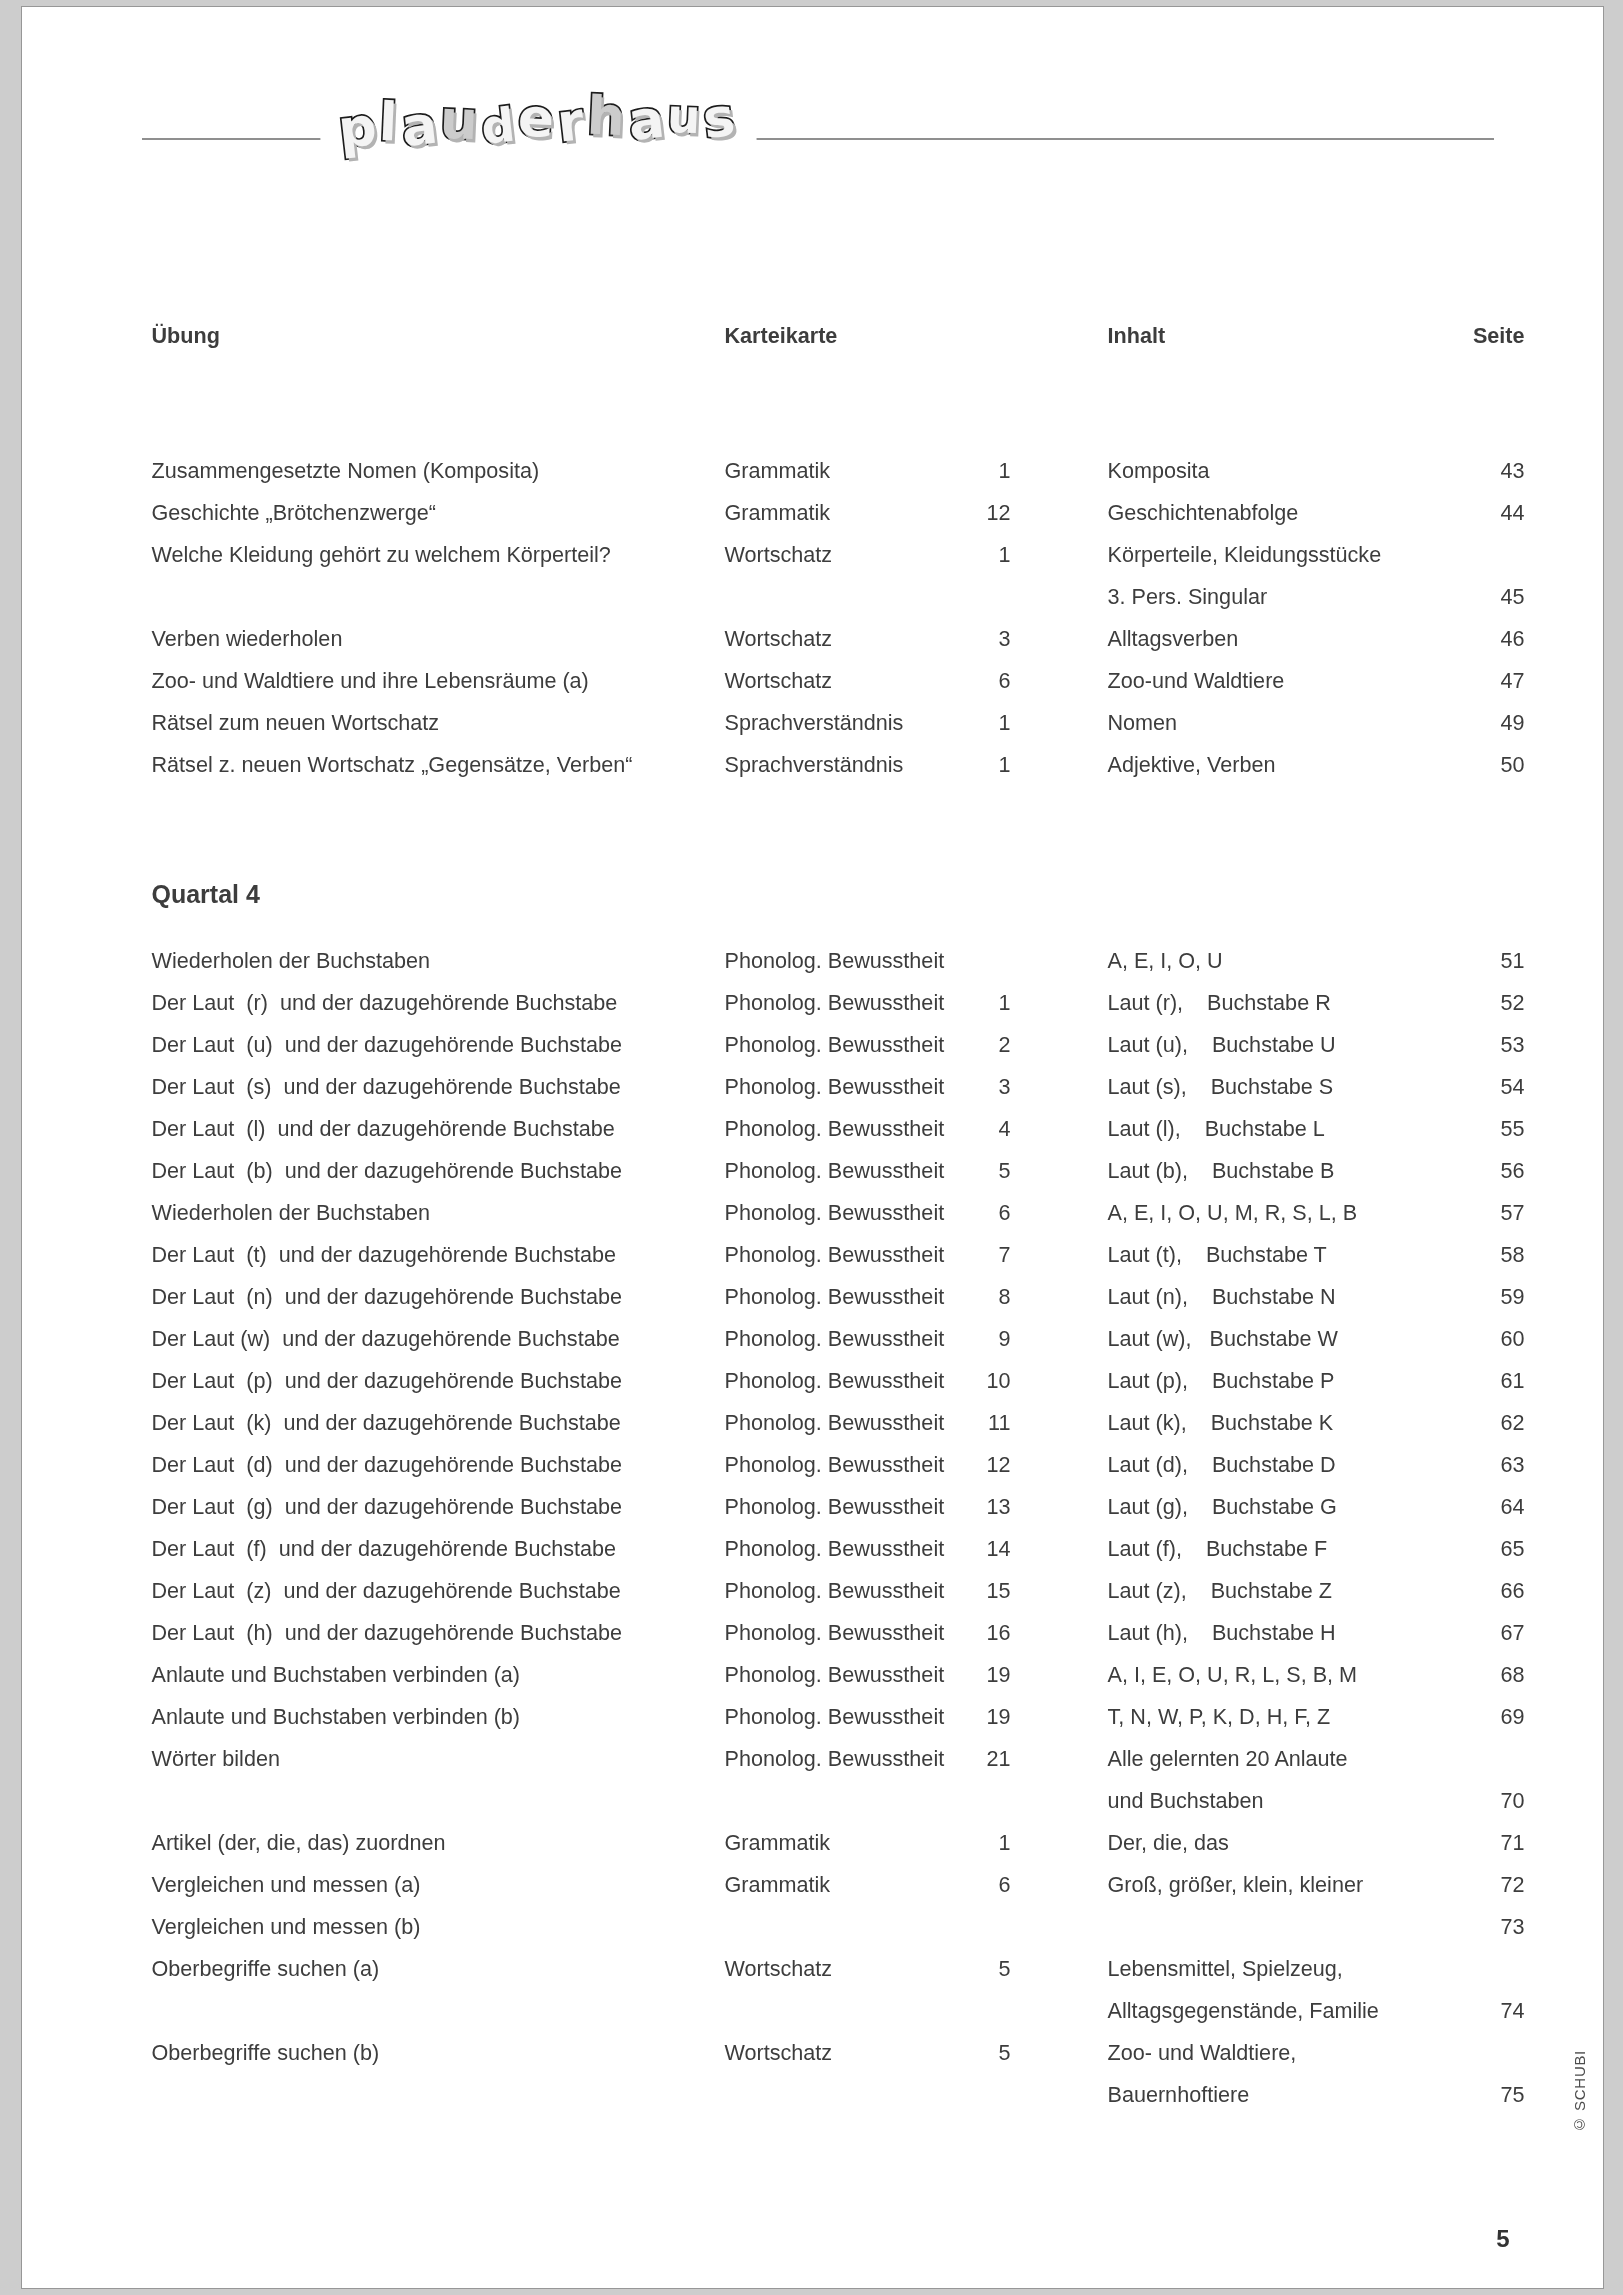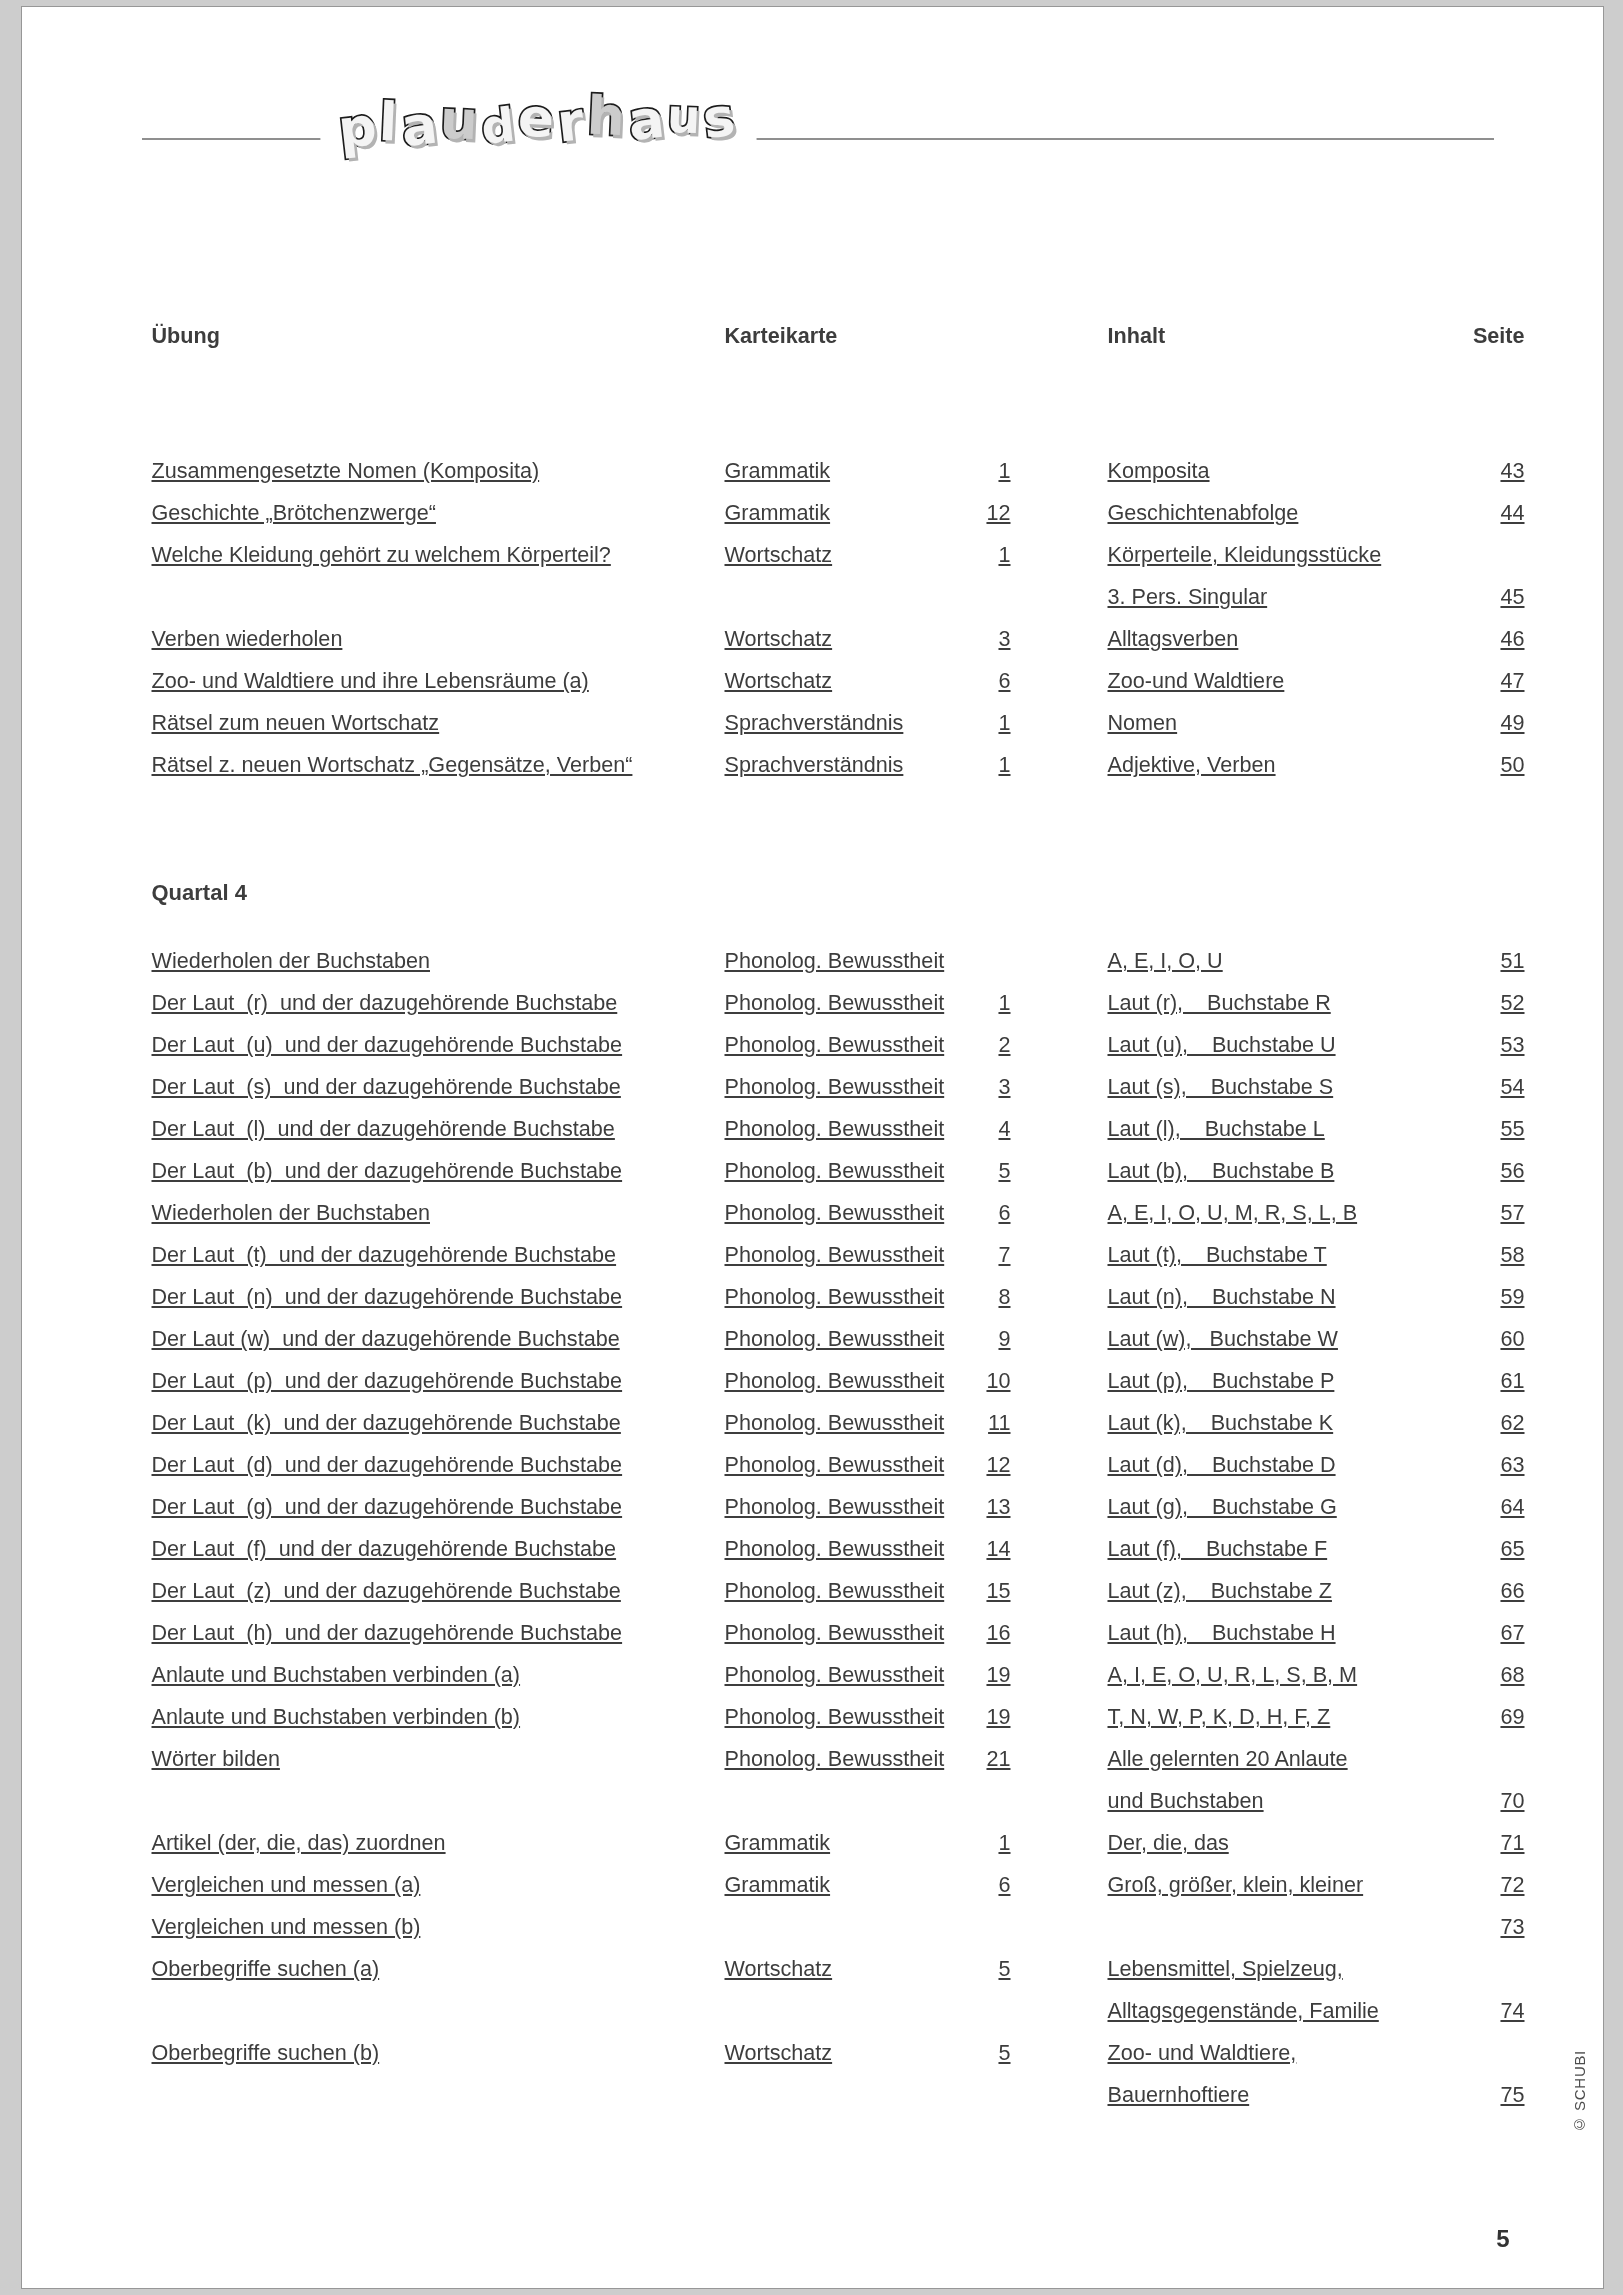--- a/index.html
+++ b/index.html
@@ -64,29 +64,29 @@
     top: 308px;
     left: 130px;
     width: 1289px;
     height: 42px;
     font-weight: bold;
   }
   .hdr-karte  { grid-column: 2 / span 2; }
   .hdr-inhalt { grid-column: 5; }
   .hdr-seite  { grid-column: 6; text-align: right; }
 
-  .rows { position: absolute; left: 130px; width: 1289px; text-decoration: underline; }
+  .rows { position: absolute; left: 130px; width: 1289px; }
   .rows-1 { top: 443px; }
   .rows-2 { top: 933px; }
   .quartal {
     position: absolute;
     top: 873px;
     left: 130px;
     font-weight: bold;
-    font-size: 22px;
+    font-size: 25px;
   }
   .trow { height: 42px; }
   .cell { white-space: pre; overflow: visible; }
   .cell.num   { text-align: right; }
   .cell.seite { text-align: right; }
 
   .pagenum {
     position: absolute;
     top: 2218px;
     left: 130px;

